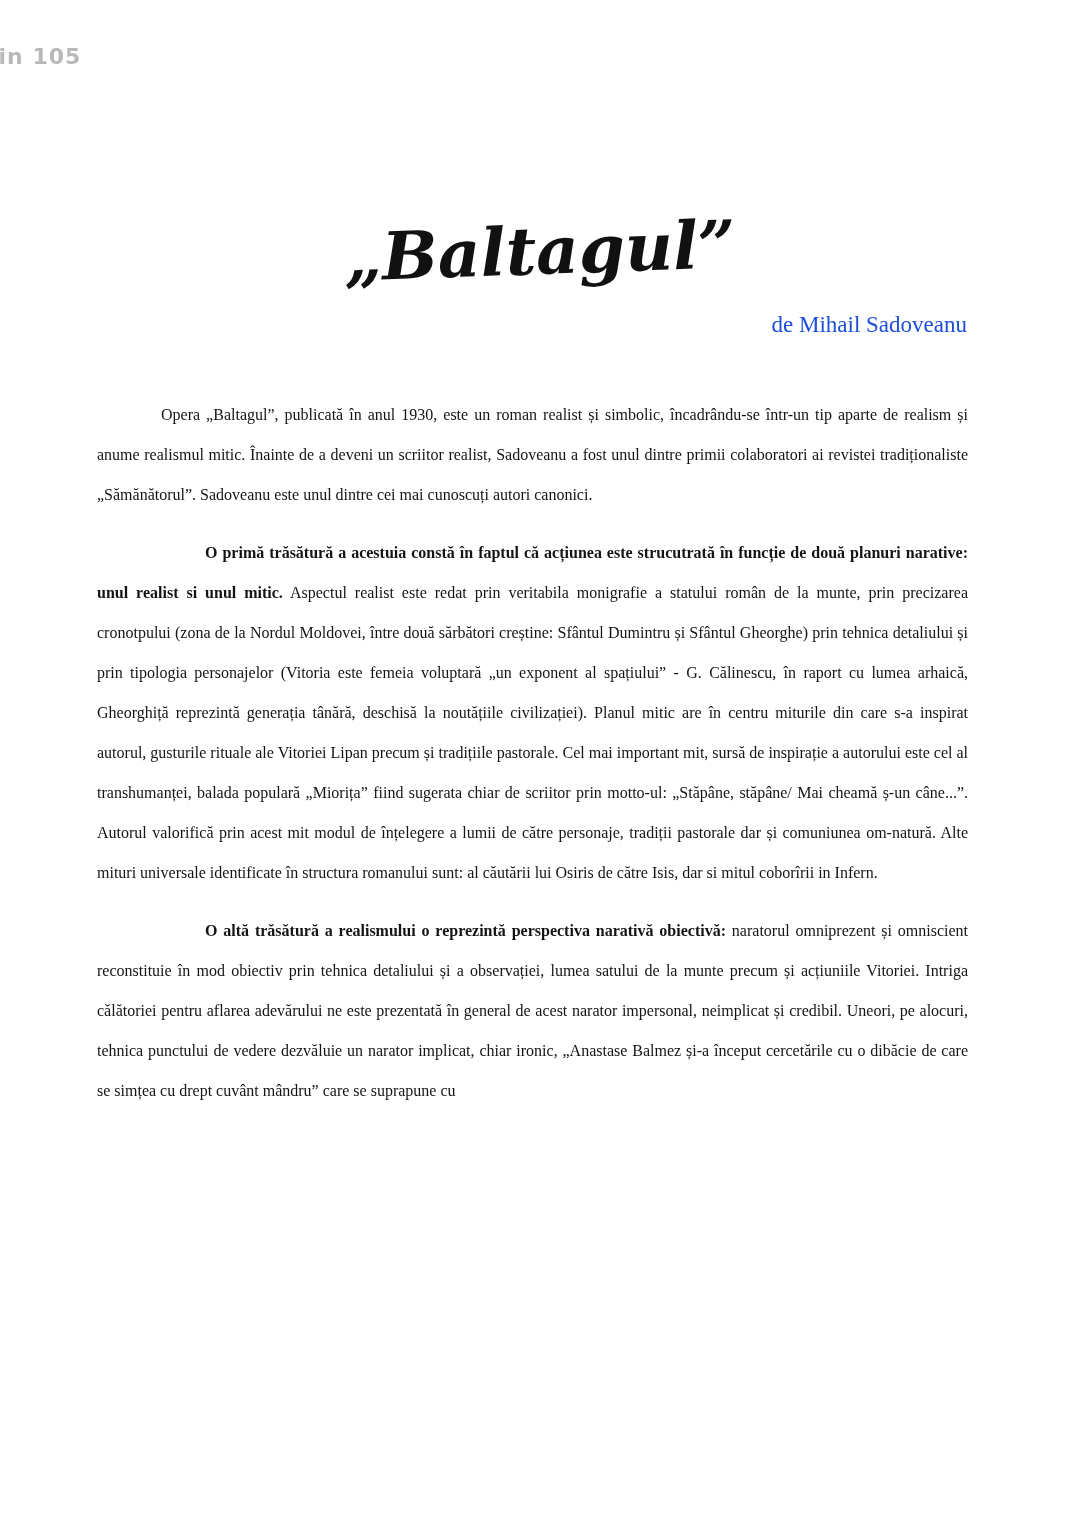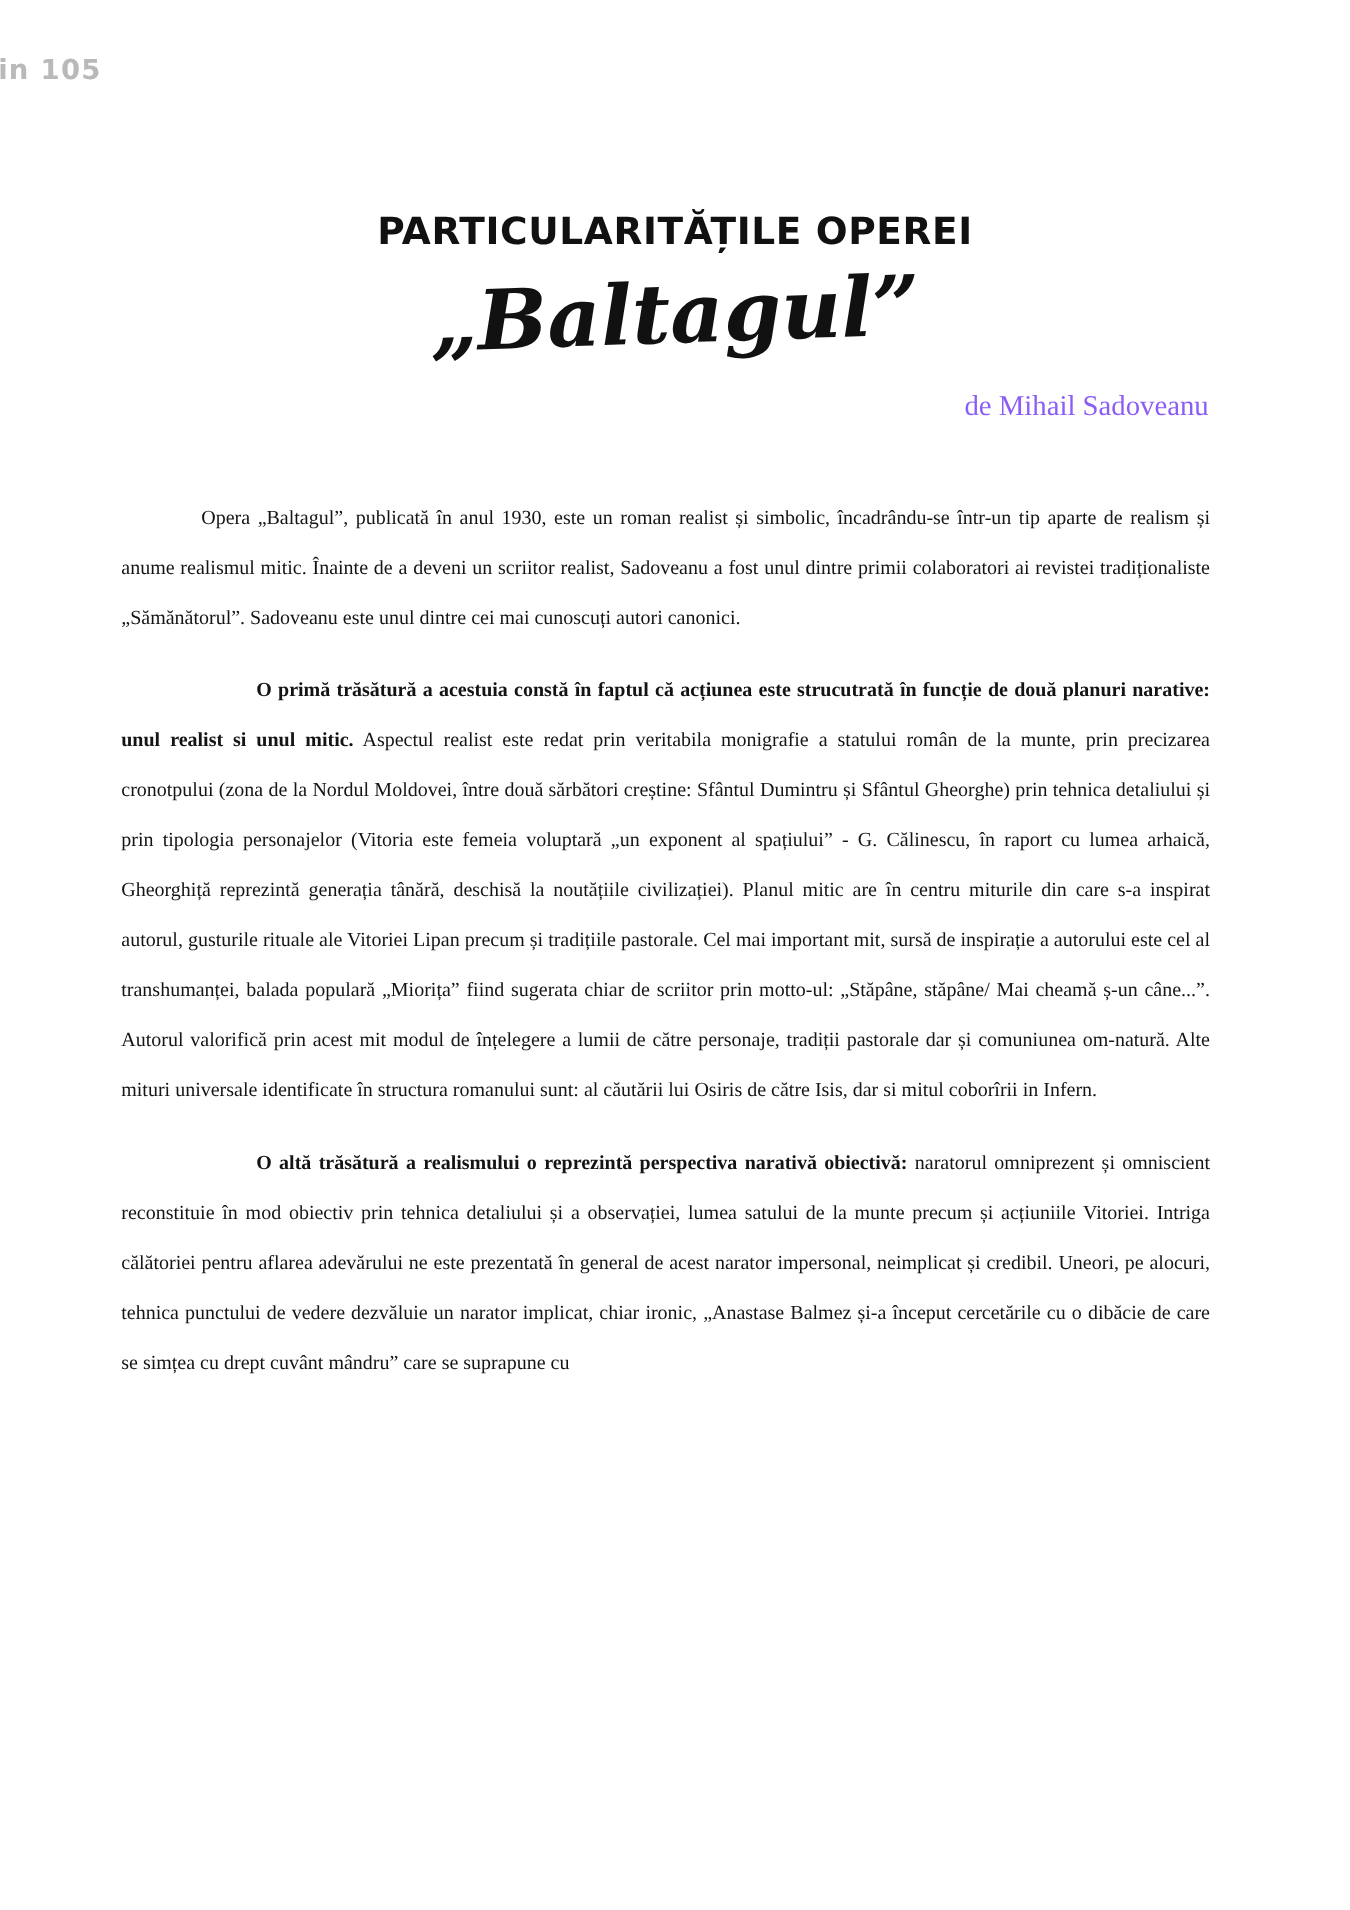--- a/index.html
+++ b/index.html
@@ -50,21 +50,21 @@
     font-weight: 700;
     font-size: 66px;
     color: #111111;
     transform: rotate(-2deg);
   }
   .author-line {
     position: absolute;
     top: 312px;
     right: 113px;
     font-size: 23px;
-    color: #8b5cf6;
+    color: #1d4ed8;
   }
   .body-text {
     position: absolute;
     top: 395px;
     left: 97px;
     width: 871px;
     font-size: 16px;
     line-height: 40px;
     text-align: justify;
   }
@@ -76,21 +76,20 @@
     font-weight: 700;
     margin-left: 44px;
   }
 </style>
 </head>
 <body>
 
 <div class="page">
   <div class="watermark">lin 105</div>
 
-  <div class="doc-title">PARTICULARITĂȚILE OPEREI</div>
 
   <div class="work-title">„Baltagul”</div>
 
   <div class="author-line">de Mihail Sadoveanu</div>
 
   <div class="body-text">
       <p><span>Opera „Baltagul”, publicată în anul 1930, este un roman realist și simbolic, încadrându-se într-un tip aparte de realism și anume realismul mitic. Înainte de a deveni un scriitor realist, Sadoveanu a fost unul dintre primii colaboratori ai revistei tradiționaliste „Sămănătorul”. Sadoveanu este unul dintre cei mai cunoscuți autori canonici.</span></p>
       <p><b>O primă trăsătură a acestuia constă în faptul că acțiunea este strucutrată în funcție de două planuri narative: unul realist si unul mitic.</b><span> Aspectul realist este redat prin veritabila monigrafie a statului român de la munte, prin precizarea cronotpului (zona de la Nordul Moldovei, între două sărbători creștine: Sfântul Dumintru și Sfântul Gheorghe) prin tehnica detaliului și prin tipologia personajelor (Vitoria este femeia voluptară „un exponent al spațiului” - G. Călinescu, în raport cu lumea arhaică, Gheorghiță reprezintă generația tânără, deschisă la noutățiile civilizației). Planul mitic are în centru miturile din care s-a inspirat autorul, gusturile rituale ale Vitoriei Lipan precum și tradițiile pastorale. Cel mai important mit, sursă de inspirație a autorului este cel al transhumanței, balada populară „Miorița” fiind sugerata chiar de scriitor prin motto-ul: „Stăpâne, stăpâne/ Mai cheamă ș-un câne...”. Autorul valorifică prin acest mit modul de înțelegere a lumii de către personaje, tradiții pastorale dar și comuniunea om-natură. Alte mituri universale identificate în structura romanului sunt: al căutării lui Osiris de către Isis, dar si mitul coborîrii in Infern.</span></p>
       <p><b>O altă trăsătură a realismului o reprezintă perspectiva narativă obiectivă:</b><span> naratorul omniprezent și omniscient reconstituie în mod obiectiv prin tehnica detaliului și a observației, lumea satului de la munte precum și acțiuniile Vitoriei. Intriga călătoriei pentru aflarea adevărului ne este prezentată în general de acest narator impersonal, neimplicat și credibil. Uneori, pe alocuri, tehnica punctului de vedere dezvăluie un narator implicat, chiar ironic, „Anastase Balmez și-a început cercetările cu o dibăcie de care se simțea cu drept cuvânt mândru” care se suprapune cu</span></p>
     </div>

